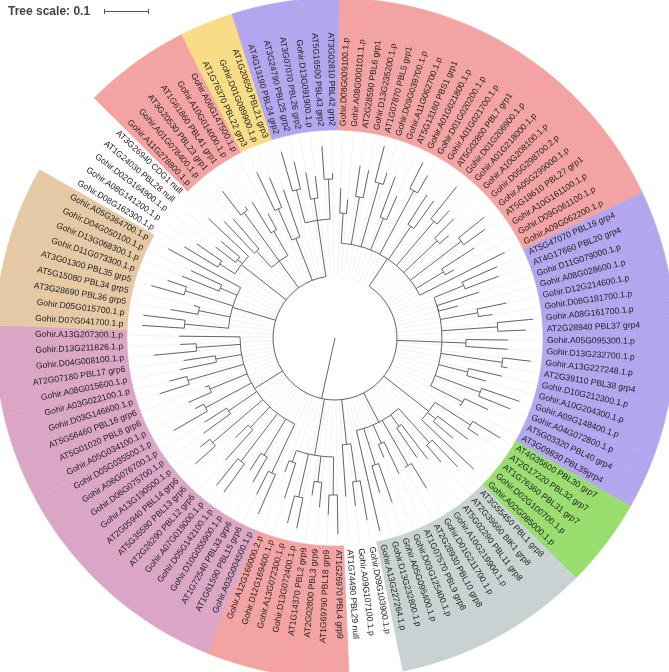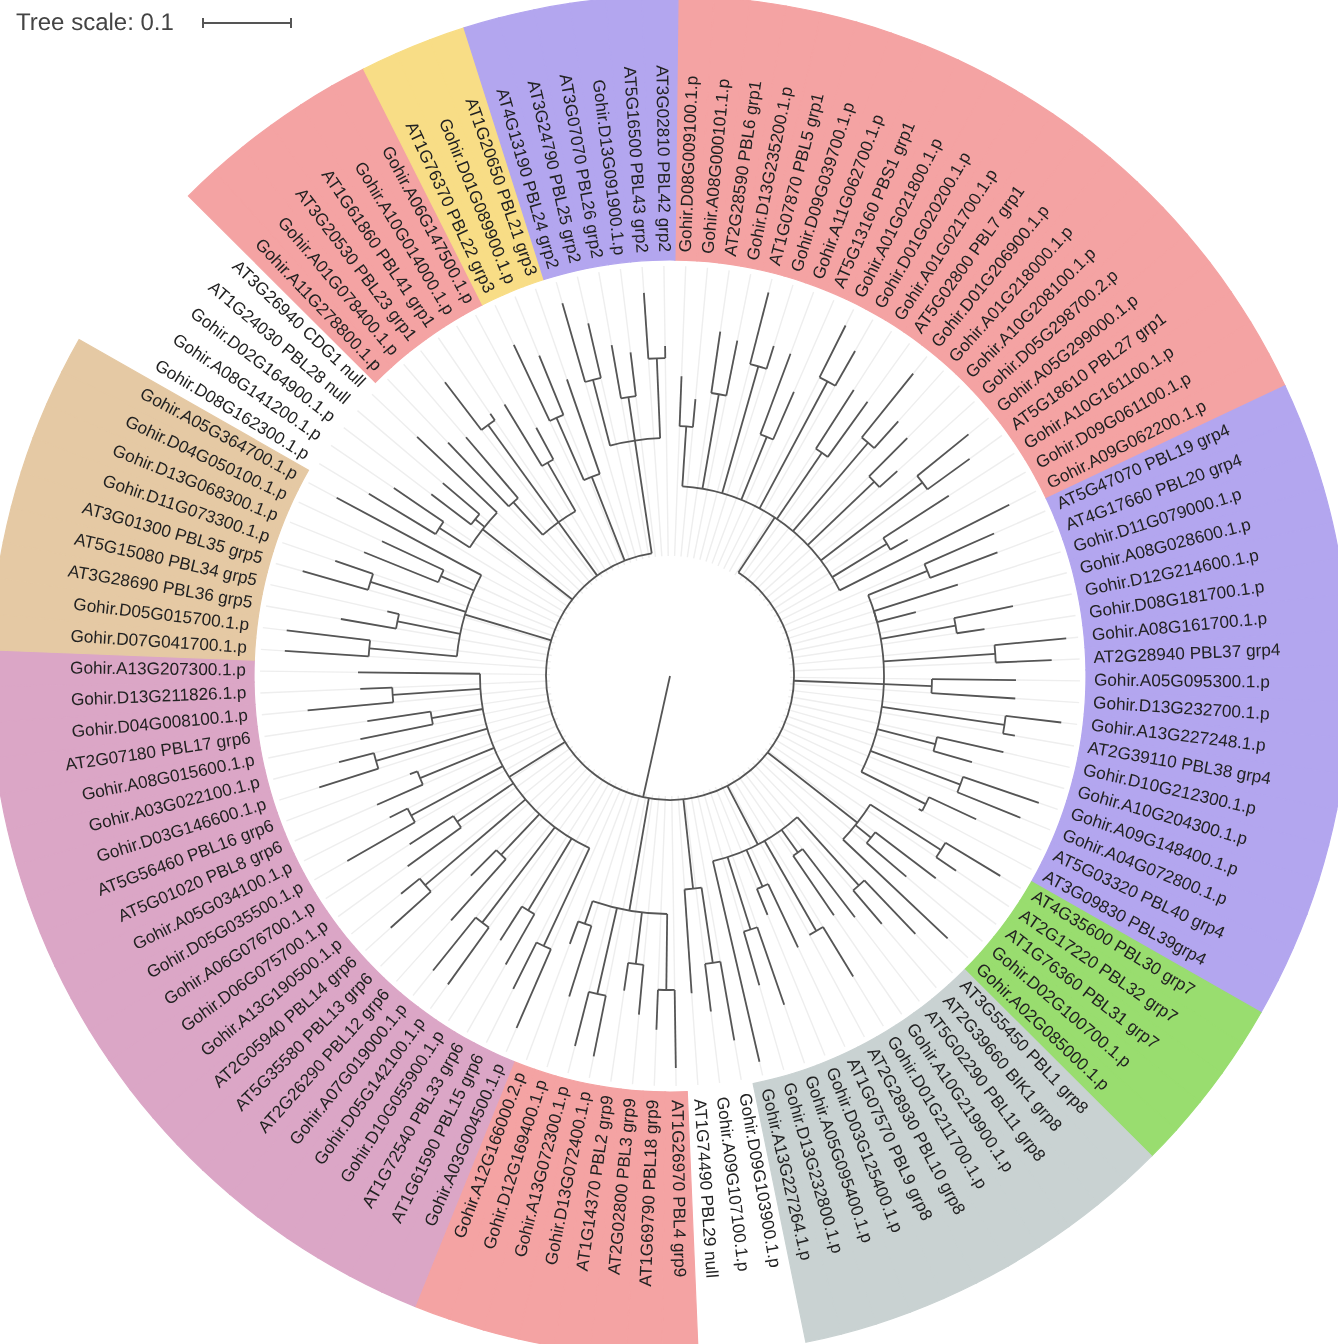--- a/index.html
+++ b/index.html
@@ -1,17 +1,17 @@
 <!DOCTYPE html>
 <html><head>
 <meta charset="utf-8">
 <style>
   html,body{margin:0;padding:0;background:#ffffff;}
   body{width:669px;height:672px;overflow:hidden;position:relative;font-family:"Liberation Sans",sans-serif;}
-  #scale{position:absolute;left:8px;top:4px;font-size:12px;font-weight:normal;color:#444;display:flex;align-items:center;}
+  #scale{position:absolute;left:8px;top:4px;font-size:12px;font-weight:bold;color:#444;display:flex;align-items:center;}
   #scale-bar{display:inline-block;width:45px;height:1px;background:#555;margin-left:14px;position:relative;}
   #scale-bar:before,#scale-bar:after{content:"";position:absolute;top:-2px;width:1px;height:5px;background:#555;}
   #scale-bar:before{left:0}#scale-bar:after{right:0}
   #tree{position:absolute;left:0;top:0;}
   .leaf{font-size:8.6px;fill:#222;font-family:"Liberation Sans",sans-serif;}
 </style>
 </head>
 <body>
 
 <div id="scale">

